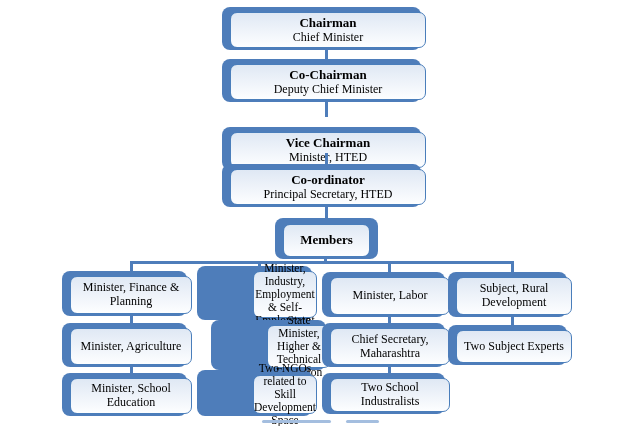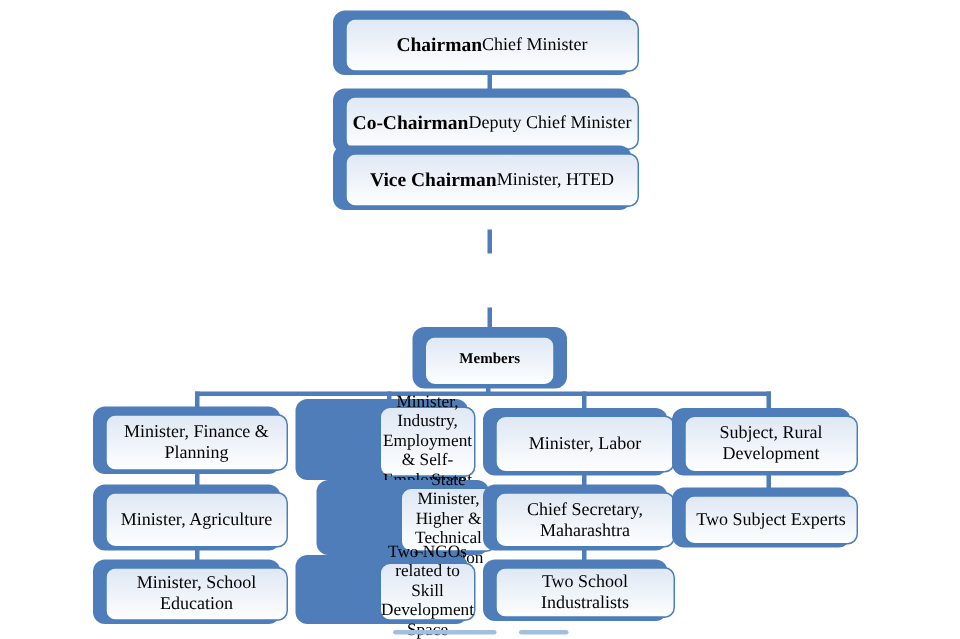--- a/index.html
+++ b/index.html
@@ -10,26 +10,26 @@
   .node { position:absolute; }
   .back {
     position:absolute; inset:-5px 5px -2px -8px;
     background:#4e7dba; border-radius:8px;
   }
   .node.members .back { inset:-6px -8px -2px -8px; }
   .front {
     position:absolute; inset:0; box-sizing:border-box;
     background:linear-gradient(180deg,#dfe8f4 0%, #edf2f9 45%, #fdfeff 100%);
     border:1.6px solid #4a7ebb; border-radius:7px;
-    display:flex; flex-direction:row; justify-content:center; align-items:center;
+    display:flex; flex-direction:column; justify-content:center; align-items:center;
     text-align:center; padding:1px 4px;
   }
   .t { font-weight:bold; font-size:13px; line-height:1.25; }
   .s { font-size:12px; line-height:1.15; }
-  .members .t { font-size:10px; }
+  .members .t { font-size:13px; }
   .leaf .front { font-size:12px; line-height:1.13; }
   .leaf.small .front { font-size:11.5px; line-height:1.12;margin-left:48px; }
   .conn { position:absolute; background:#4e7dba; }
   .cropped { position:absolute; background:#a4bedf; border-radius:2px; }
 </style>
 </head>
 <body>
 
 <div class="canvas">
 
@@ -44,29 +44,36 @@
 
   <div class="node chain" style="left:230px;top:64px;width:196px;height:36px">
     <div class="back"></div>
     <div class="front">
       <div class="t">Co-Chairman</div>
       <div class="s">Deputy Chief Minister</div>
     </div>
   </div>
   <div class="conn" style="left:325px;top:100px;width:3px;height:17px"></div>
 
-  <div class="node chain" style="left:230px;top:102px;width:196px;height:36px">
+  <div class="node chain" style="left:230px;top:132px;width:196px;height:36px">
     <div class="back"></div>
     <div class="front">
       <div class="t">Vice Chairman</div>
       <div class="s">Minister, HTED</div>
     </div>
   </div>
   <div class="conn" style="left:325px;top:153px;width:3px;height:16px"></div>
 
+  <div class="node chain" style="left:230px;top:169px;width:196px;height:36px">
+    <div class="back"></div>
+    <div class="front">
+      <div class="t">Co-ordinator</div>
+      <div class="s">Principal Secretary, HTED</div>
+    </div>
+  </div>
   <div class="conn" style="left:325px;top:205px;width:3px;height:19px"></div>
 
   <div class="node members" style="left:283px;top:224px;width:87px;height:33px">
     <div class="back"></div>
     <div class="front">
       <div class="t">Members</div>
     </div>
   </div>
 
   <div class="conn" style="left:324px;top:257px;width:3px;height:6px"></div>

